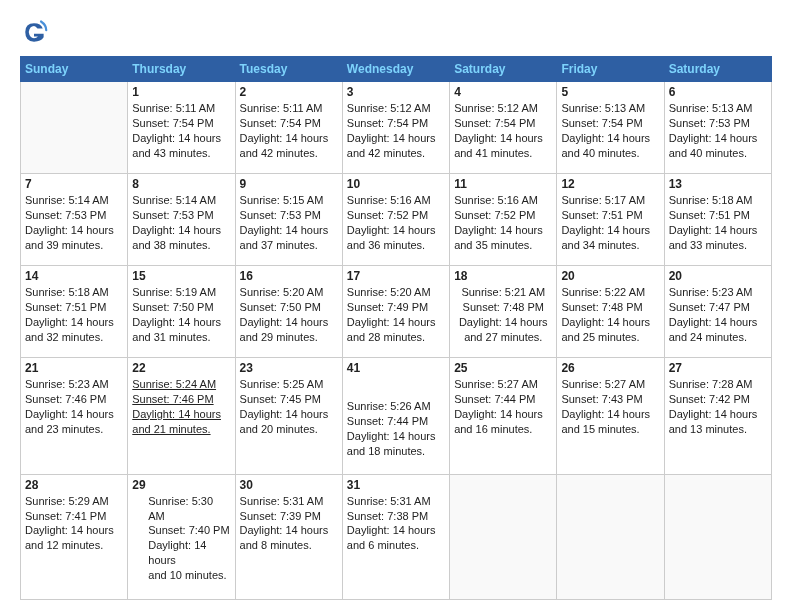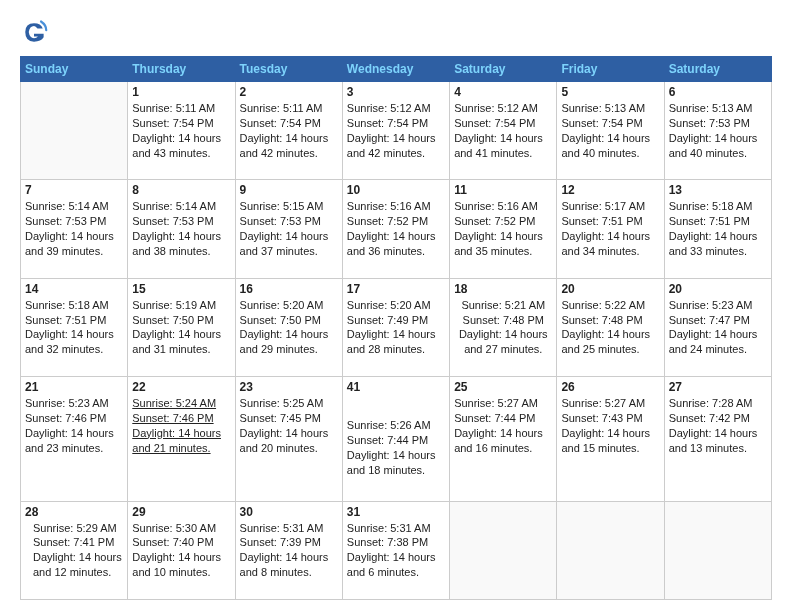--- a/index.html
+++ b/index.html
@@ -321,28 +321,28 @@
             <span class="day-number">27</span>
             <div class="day-info" style="white-space: pre-line;">Sunrise: 7:28 AM
 Sunset: 7:42 PM
 Daylight: 14 hours
 and 13 minutes.</div>
           </td>
         </tr>
         <tr>
           <td>
             <span class="day-number">28</span>
-            <div class="day-info" style="white-space: pre-line; margin-left: 8px;">Sunrise: 5:29 AM
+            <div class="day-info" style="white-space: pre-line;">Sunrise: 5:29 AM
 Sunset: 7:41 PM
 Daylight: 14 hours
 and 12 minutes.</div>
           </td>
           <td>
             <span class="day-number">29</span>
-            <div class="day-info" style="white-space: pre-line;">Sunrise: 5:30 AM
+            <div class="day-info" style="white-space: pre-line; margin-left: 16px;">Sunrise: 5:30 AM
 Sunset: 7:40 PM
 Daylight: 14 hours
 and 10 minutes.</div>
           </td>
           <td>
             <span class="day-number">30</span>
             <div class="day-info" style="white-space: pre-line;">Sunrise: 5:31 AM
 Sunset: 7:39 PM
 Daylight: 14 hours
 and 8 minutes.</div>

